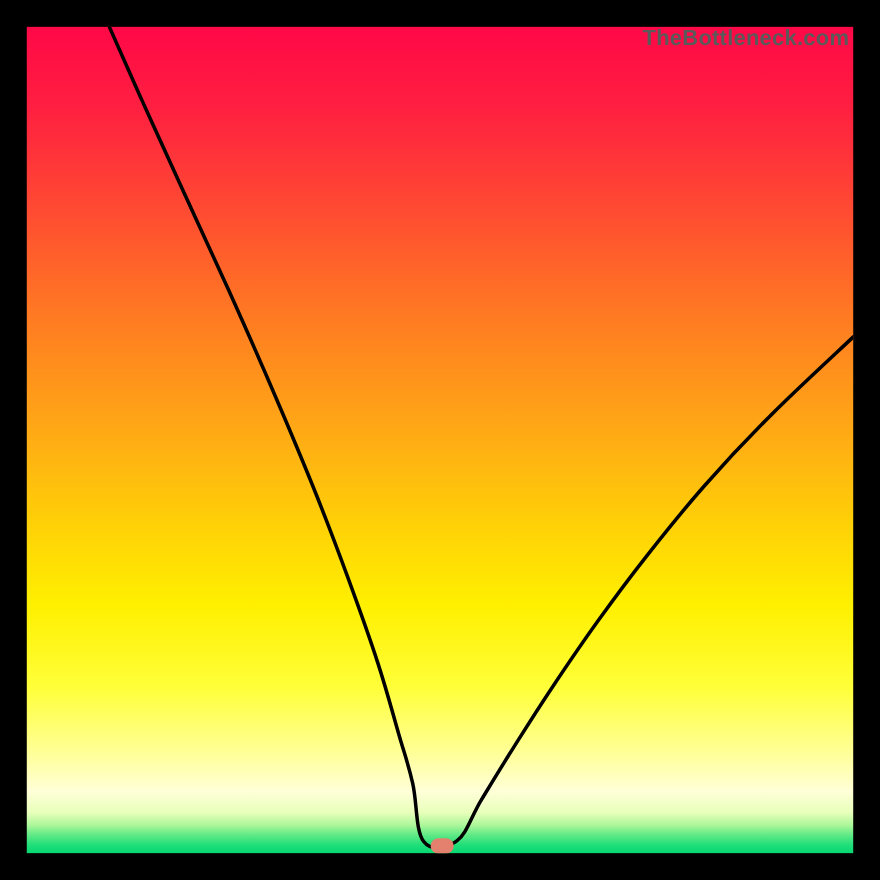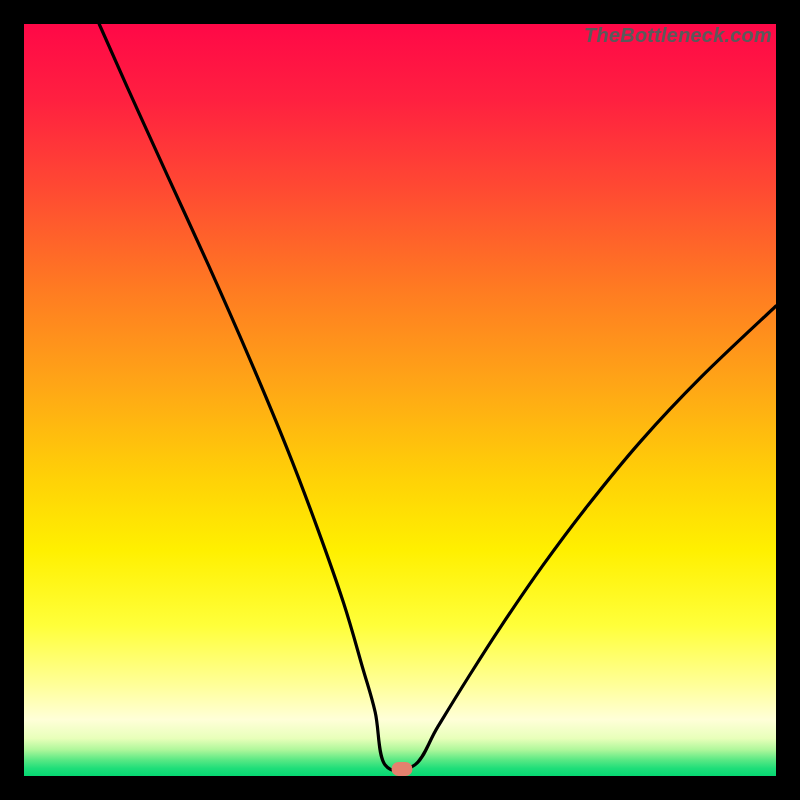--- a/index.html
+++ b/index.html
@@ -8,21 +8,20 @@
     width: 800px;
     height: 800px;
     background: #000;
     overflow: hidden;
     font-family: Arial, Helvetica, sans-serif;
   }
   .stage {
     position: relative;
     width: 800px;
     height: 800px;
-    font-style: italic;
   }
   .plot-area {
     position: absolute;
     left: 24px;
     top: 24px;
     width: 752px;
     height: 752px;
     overflow: hidden;
   }
   .gradient-bg {

